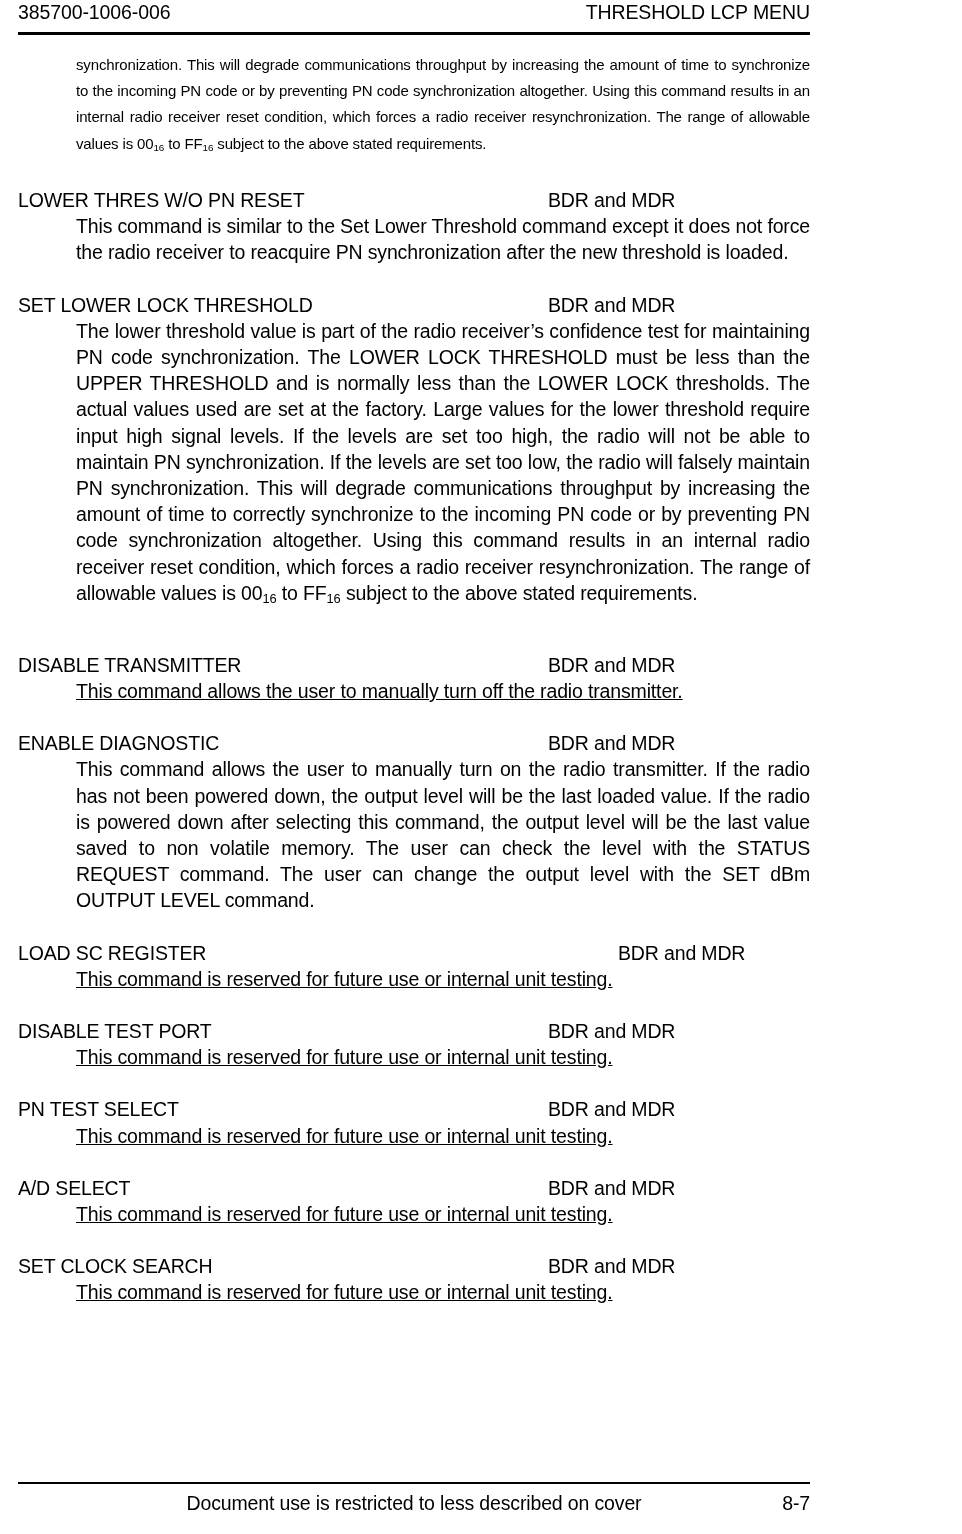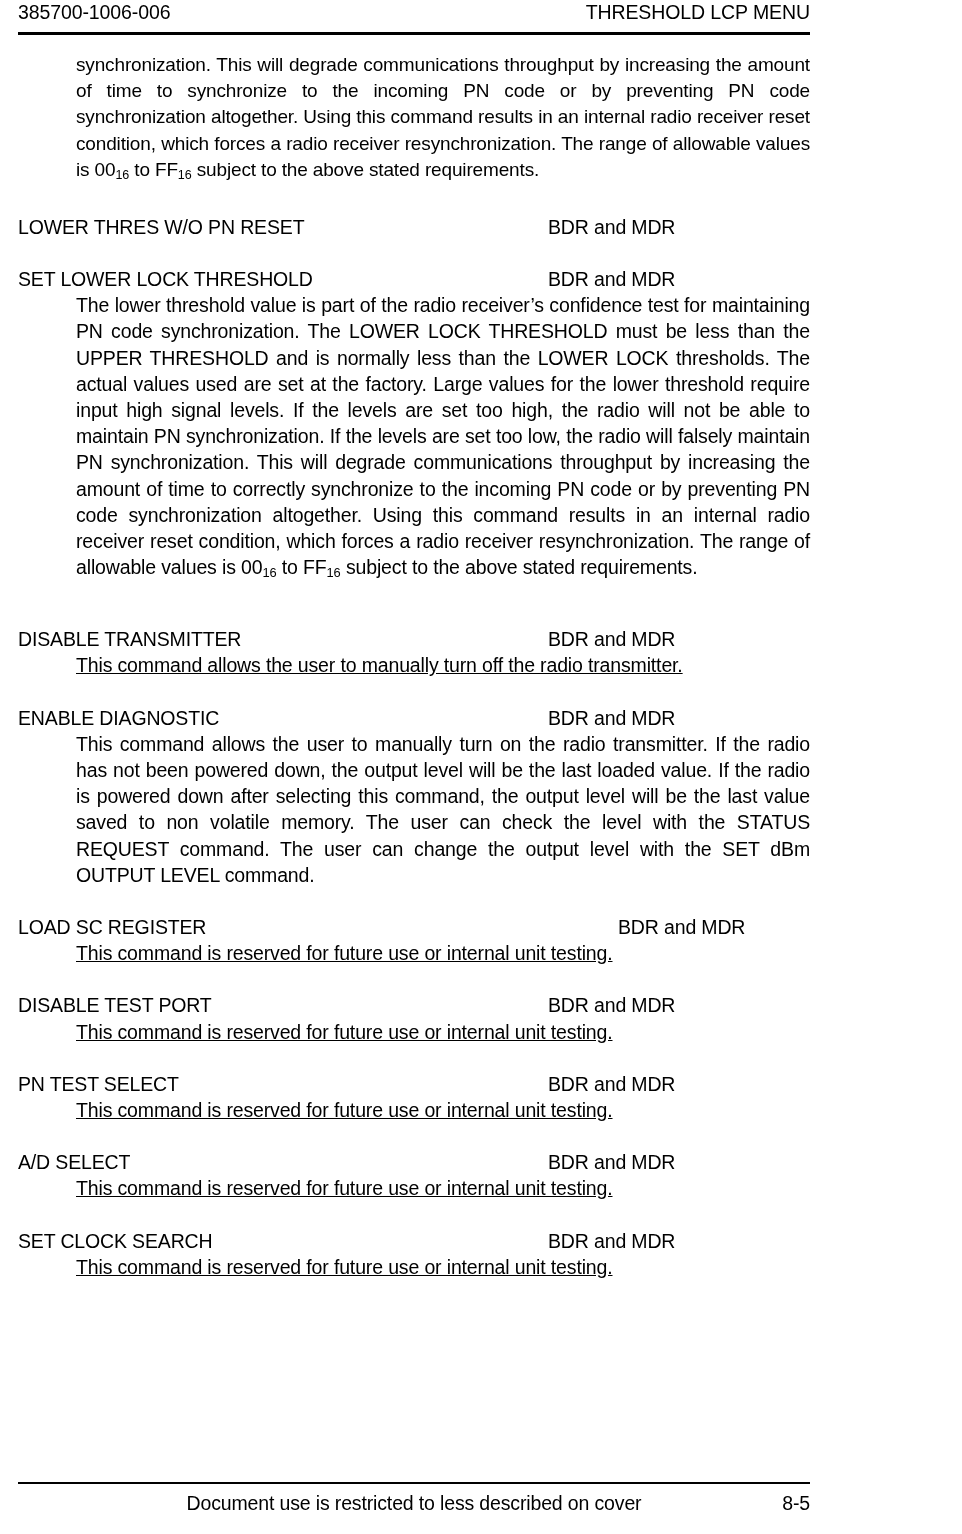--- a/index.html
+++ b/index.html
@@ -47,21 +47,21 @@
     position: absolute;
     top: 52px;
     left: 18px;
     right: 18px;
   }
 
   p.body-para {
     margin: 0;
     text-align: justify;
     text-justify: inter-word;
-    font-size: 19px;
+    font-size: 15px;
     line-height: 26.2px;
     letter-spacing: -0.15px;
     padding-left: 58px;
   }
 
   .spacer-sm { height: 26px; }
   .spacer-md { height: 40px; }
 
   
   .cmd-section { margin: 0; }
@@ -149,20 +149,21 @@
 
     <p class="body-para"><span>synchronization.  This will degrade communications throughput by increasing the amount of time to synchronize to the incoming PN code or by preventing PN code synchronization altogether.  Using this command results in an internal radio receiver reset condition, which forces a radio receiver resynchronization. The range of allowable values is 00</span><sub>16</sub><span> to FF</span><sub>16</sub><span> subject to the above stated requirements.</span></p>
 
     <div class="spacer-sm"></div>
 
     <div class="cmd-section">
       <div class="cmd-head">
         <span class="cmd-title">LOWER THRES W/O PN RESET</span>
         <span class="cmd-applies col-a">BDR and MDR</span>
       </div>
+      <p class="cmd-desc">This command is similar to the Set Lower Threshold command except it does not force the radio receiver to reacquire PN synchronization after the new threshold is loaded.</p>
     </div>
 
     <div class="spacer-sm"></div>
 
     <div class="cmd-section">
       <div class="cmd-head">
         <span class="cmd-title">SET LOWER LOCK THRESHOLD</span>
         <span class="cmd-applies col-a">BDR and MDR</span>
       </div>
       <p class="cmd-desc"><span>The lower threshold value is part of the radio receiver’s confidence test for maintaining PN code synchronization.  The LOWER LOCK THRESHOLD must be less than the UPPER THRESHOLD and is normally less than the LOWER LOCK thresholds.  The actual values used are set at the factory.   Large values for the lower threshold require input high signal levels. If the levels are set too high, the radio will not be able to maintain PN synchronization. If the levels are set too low, the radio will falsely maintain PN synchronization.  This will degrade communications throughput by increasing the amount of time to correctly synchronize to the incoming PN code or by preventing PN code synchronization altogether.  Using this command results in an internal radio receiver reset condition, which forces a radio receiver resynchronization. The range of allowable values is 00</span><sub>16</sub><span> to FF</span><sub>16</sub><span> subject to the above stated requirements.</span></p>
@@ -237,17 +238,17 @@
       </div>
       <p class="cmd-desc no-justify">This command is reserved for future use or internal unit testing.</p>
     </div>
 
   </div>
 
   <div class="page-footer">
     <div class="ftr-rule"></div>
     <div class="ftr-row">
       <span class="ftr-text">Document use is restricted to less described on cover</span>
-      <span class="ftr-page">8-5</span>
+      <span class="ftr-page">8-7</span>
     </div>
   </div>
 
 </div>
 
 </body></html>

